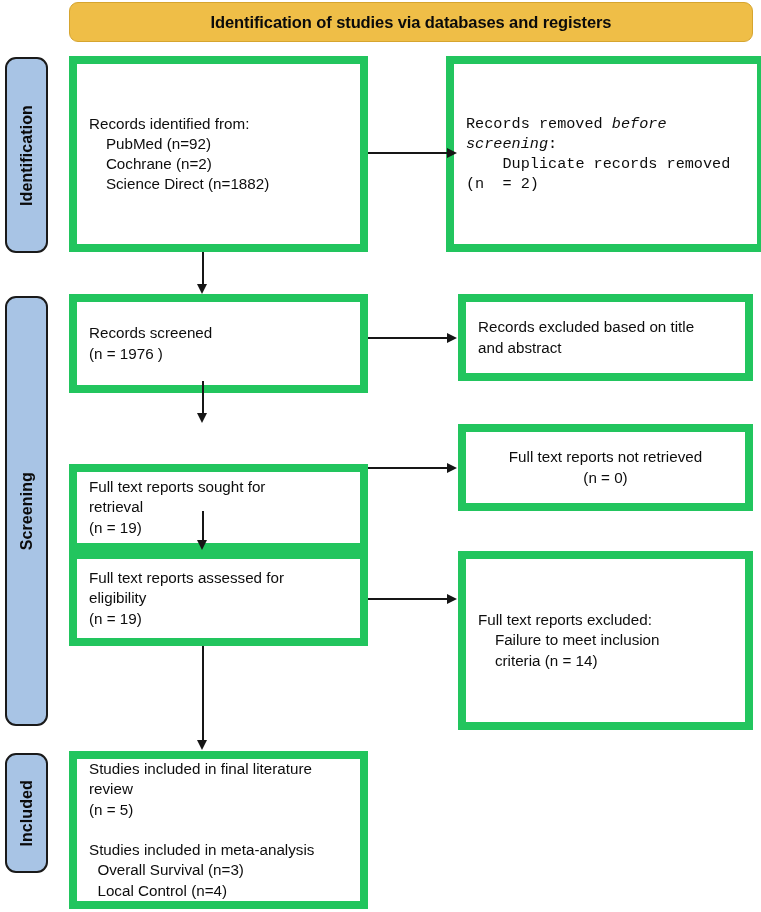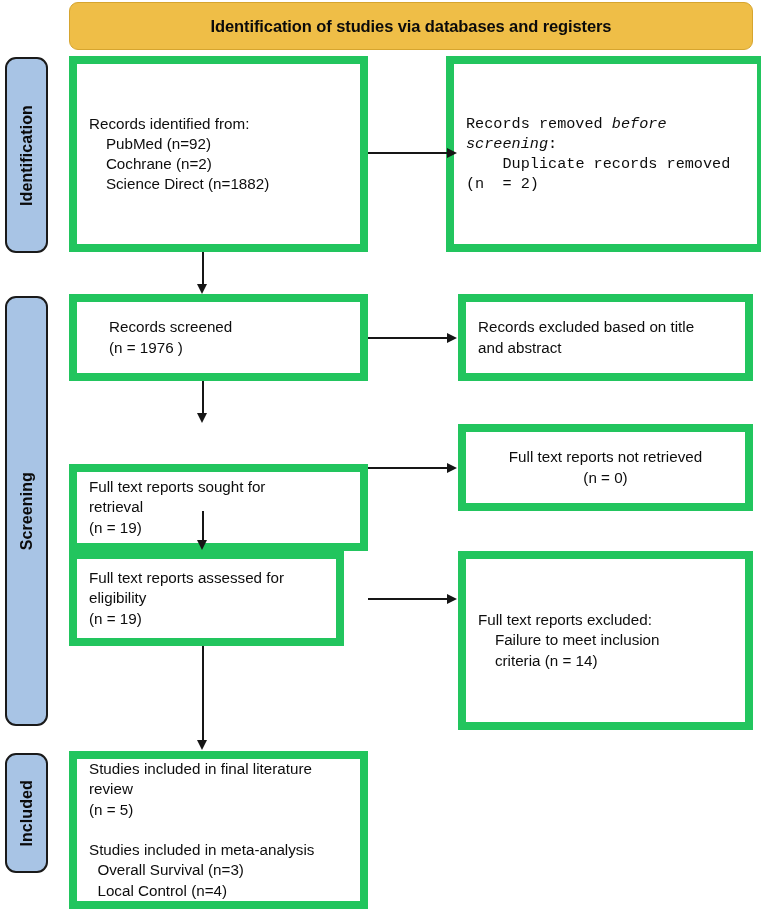--- a/index.html
+++ b/index.html
@@ -19,21 +19,21 @@
     background: #ffffff;
     overflow: hidden;
   }
 
   
   .header-bar {
     position: absolute;
     left: 69px;
     top: 2px;
     width: 684px;
-    height: 48px;
+    height: 40px;
     background: #EFBE47;
     border: 1px solid #d6a52f;
     border-radius: 9px;
     box-sizing: border-box;
     display: flex;
     align-items: center;
     justify-content: center;
   }
   .header-bar .header-text {
     font-size: 16.5px;
@@ -83,23 +83,23 @@
     font-size: 15.2px;
     line-height: 1.33;
     color: #0d0d0d;
     white-space: pre-wrap;
     padding: 0 12px;
   }
   .box em { font-style: italic; }
 
   
   #box-identified      { left: 69px; top: 56px;  width: 299px; height: 196px; }
-  #box-screened        { left: 69px; top: 294px; width: 299px; height: 87px; padding-left: 20px;  }
+  #box-screened        { left: 69px; top: 294px; width: 299px; height: 99px;  }
   #box-sought          { left: 69px; top: 424px; width: 299px; height: 87px; margin-top: 40px;  }
-  #box-assessed        { left: 69px; top: 551px; width: 275px; height: 95px;  }
+  #box-assessed        { left: 69px; top: 551px; width: 299px; height: 95px;  }
   #box-included        { left: 69px; top: 751px; width: 299px; height: 158px; }
 
   
   #box-removed         { left: 446px; top: 56px;  width: 319px; height: 196px; font-family: Liberation Mono, monospace; }
   #box-excluded-title  { left: 458px; top: 294px; width: 295px; height: 87px;  }
   #box-not-retrieved   { left: 458px; top: 424px; width: 295px; height: 87px; text-align: center;  }
   #box-excluded-full   { left: 458px; top: 551px; width: 295px; height: 179px; }
 
   
   #box-identified .box-text { padding-top: 0; }

